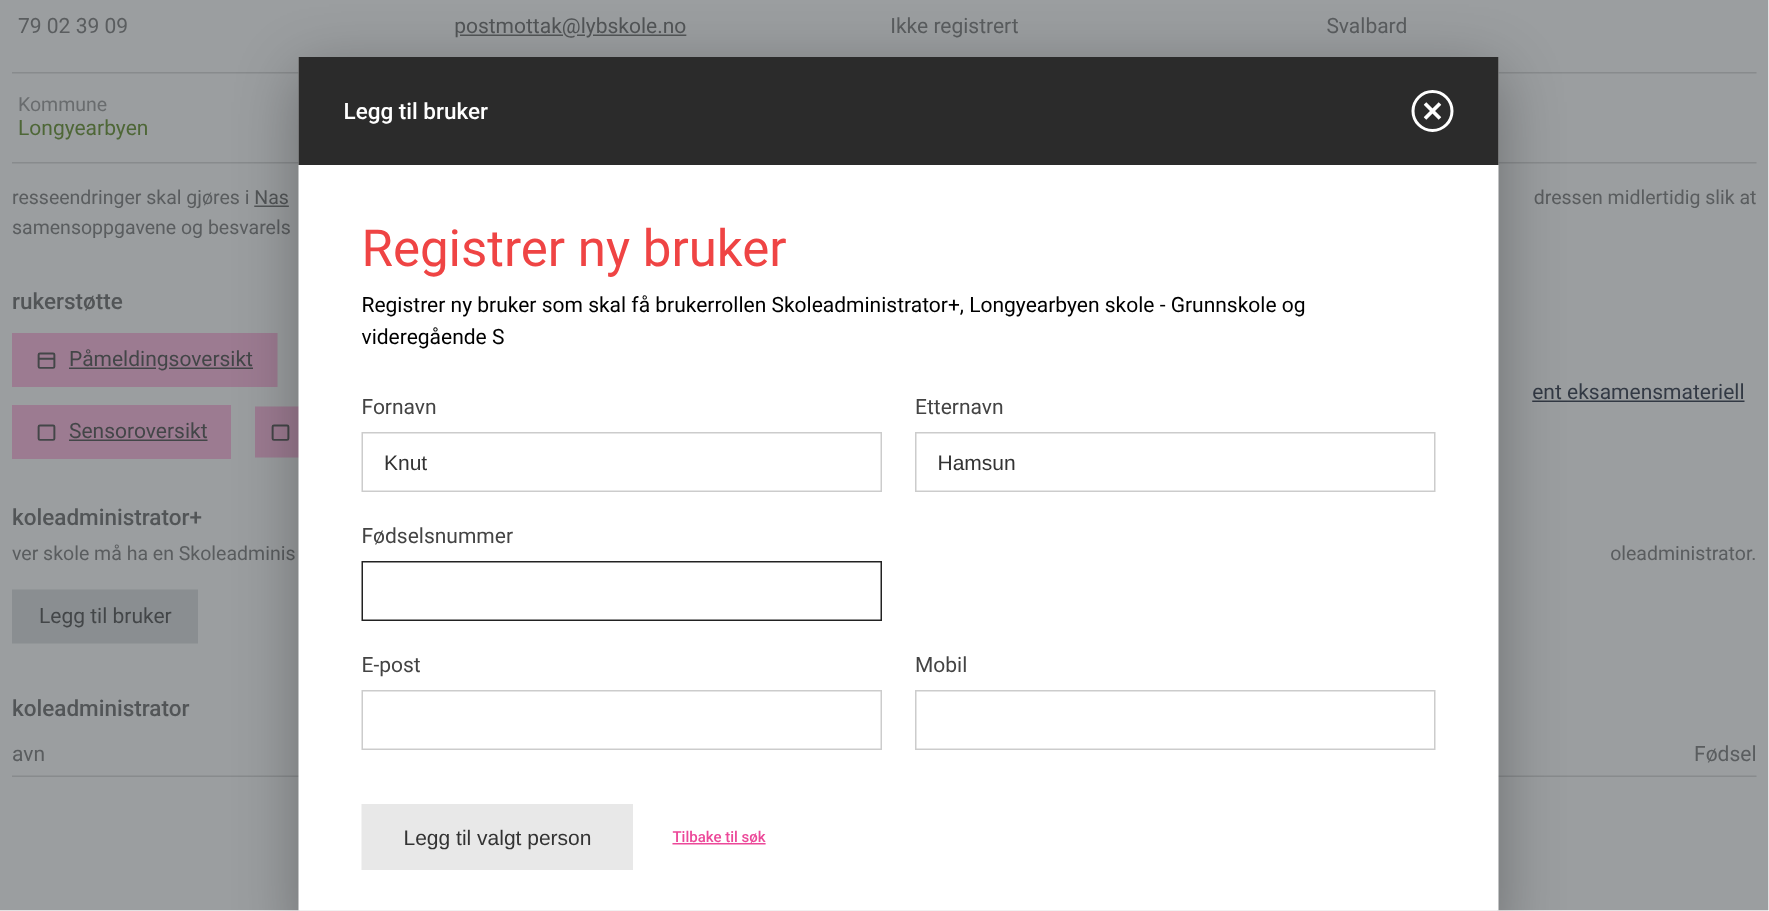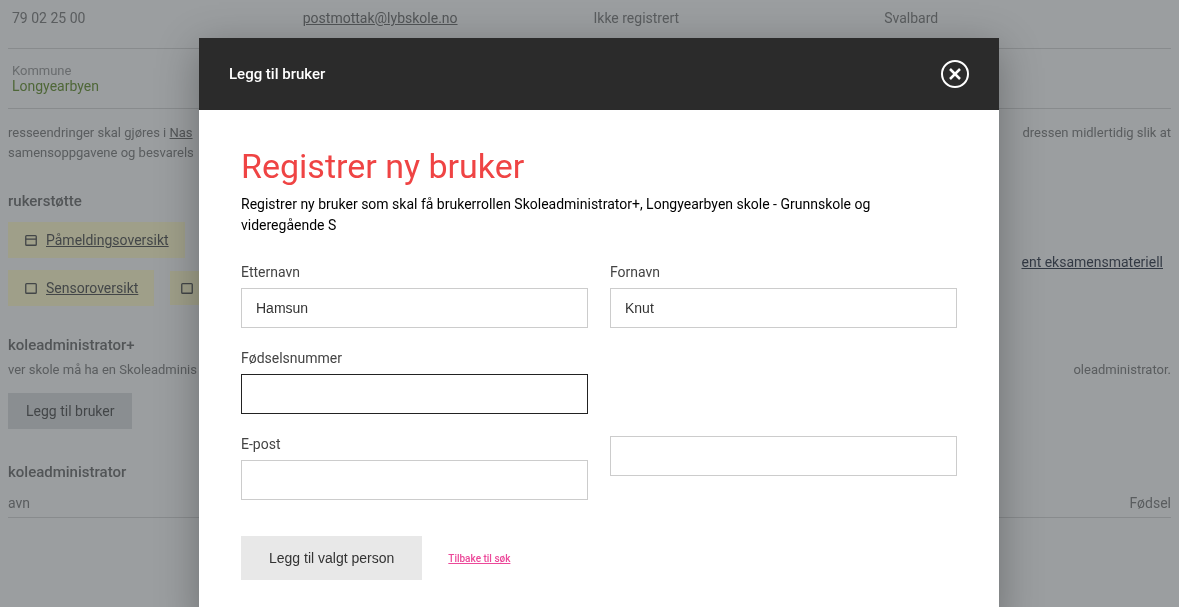--- a/index.html
+++ b/index.html
@@ -64,21 +64,21 @@
     }
     .bg-section-title {
       font-size: 15px;
       color: #555;
       margin-top: 30px;
       font-weight: 500;
     }
     .bg-button {
       display: inline-flex;
       align-items: center;
-      background: #fef9c3;
+      background: #f9a8d4;
       padding: 10px 16px;
       margin-top: 12px;
       margin-right: 12px;
       font-size: 14px;
       color: #333;
       text-decoration: underline;
     }
     .bg-icon {
       margin-right: 8px;
       width: 14px;
@@ -212,21 +212,21 @@
       text-decoration: underline;
       cursor: pointer;
       font-weight: 500;
     }
   </style>
 </head>
 <body>
 
 <div class="background">
   <div class="bg-row">
-    <div class="bg-cell">79 02 25 00</div>
+    <div class="bg-cell">79 02 39 09</div>
     <div class="bg-cell"><span class="bg-link">postmottak@lybskole.no</span></div>
     <div class="bg-cell">Ikke registrert</div>
     <div class="bg-cell">Svalbard</div>
   </div>
   <div class="bg-header-row">
     <div class="bg-header-cell">
       <div class="bg-label">Kommune</div>
       <div class="bg-value">Longyearbyen</div>
     </div>
     <div class="bg-header-cell"></div>
@@ -297,43 +297,44 @@
           <line x1="11" y1="1" x2="1" y2="11"></line>
         </svg>
     </button>
   </div>
   <div class="modal-body">
     <h1 class="modal-title">Registrer ny bruker</h1>
     <p class="modal-desc">Registrer ny bruker som skal få brukerrollen Skoleadministrator+, Longyearbyen skole - Grunnskole og videregående S</p>
 
     <div class="form-row">
       <div class="form-group">
+        <label class="form-label">Fornavn</label>
+        <input class="form-input" type="text" value="Knut" style="">
+      </div>
+      <div class="form-group">
         <label class="form-label">Etternavn</label>
         <input class="form-input" type="text" value="Hamsun" style="">
       </div>
-      <div class="form-group">
-        <label class="form-label">Fornavn</label>
-        <input class="form-input" type="text" value="Knut" style="">
-      </div>
     </div>
 
     <div class="form-row">
       <div class="form-group">
         <label class="form-label">Fødselsnummer</label>
         <input class="form-input focused" type="text" value="" style="">
       </div>
       <div class="form-group"></div>
     </div>
 
     <div class="form-row">
       <div class="form-group">
         <label class="form-label">E-post</label>
         <input class="form-input" type="text" value="" style="">
       </div>
       <div class="form-group">
+        <label class="form-label">Mobil</label>
         <input class="form-input" type="text" value="" style="">
       </div>
     </div>
 
     <div class="modal-actions">
       <button class="primary-btn">Legg til valgt person</button>
       <a class="secondary-link">Tilbake til søk</a>
     </div>
   </div>
 </div>

